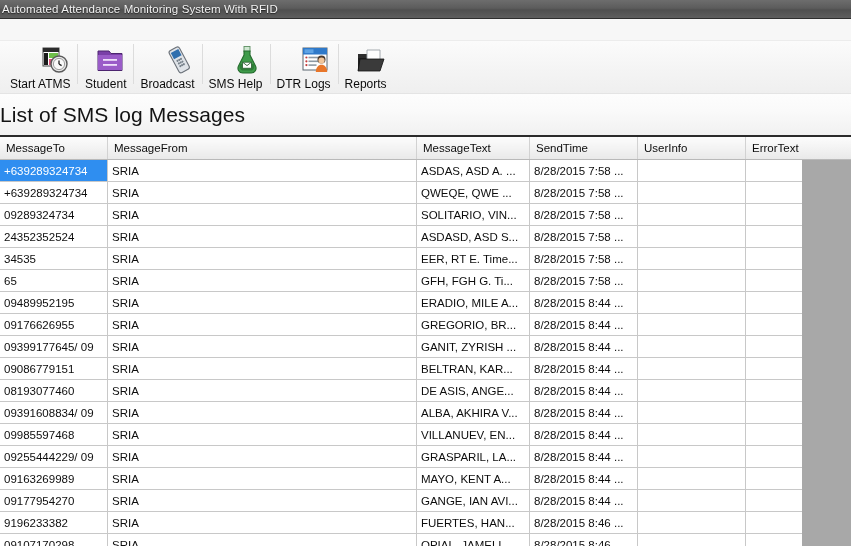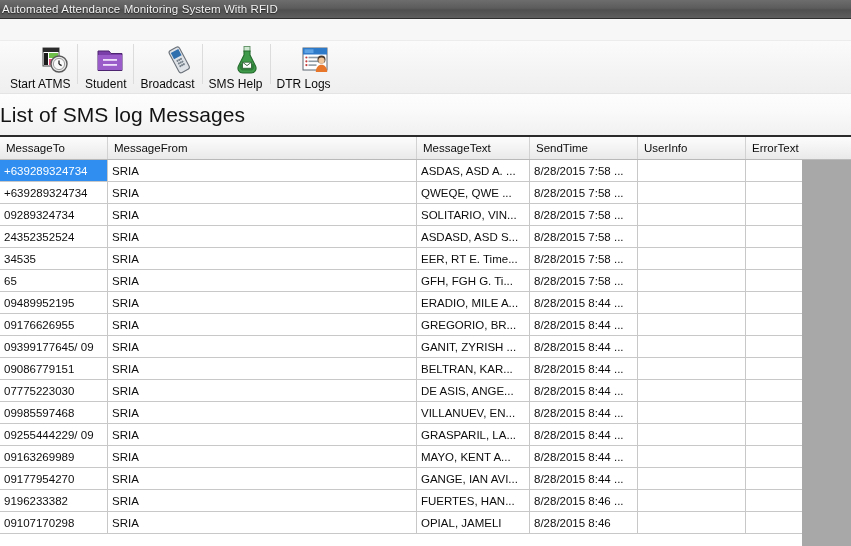--- a/index.html
+++ b/index.html
@@ -264,20 +264,30 @@
             <circle cx="7.4" cy="17.3" r="1.1" fill="#c23b3b"></circle>
             <rect x="9.5" y="16.5" width="10" height="1.6" fill="#8e9aa4"></rect>
             <circle cx="7.4" cy="21.1" r="1.1" fill="#c23b3b"></circle>
             <rect x="9.5" y="20.3" width="8" height="1.6" fill="#8e9aa4"></rect>
             <circle cx="22.5" cy="15.5" r="4" fill="#4a3b30"></circle>
             <circle cx="22.5" cy="16.6" r="3.1" fill="#f2c69b"></circle>
             <path d="M16.8 28 c0-4.6 2.6-7.2 5.7-7.2 s5.7 2.6 5.7 7.2 Z" fill="#e8762a"></path>
           </svg></span>
         <span class="tool-lbl">DTR Logs</span>
       </div>
+      <div class="tool-btn">
+        <span class="tool-ico"><svg width="32" height="32" viewBox="0 0 32 32">
+            <path d="M3 10 h10 l2 2.6 h6 v3 H3 Z" fill="#2c2c2c"></path>
+            <path d="M3 14 h22 v13 H3 Z" fill="#1f1f1f"></path>
+            <path d="M12 6 h13 v13 H12 Z" fill="#fdfdfd" stroke="#9aa0a6" stroke-width="0.9"></path>
+            <path d="M5 15 h24 l-4 12 H3 Z" fill="#3a3a3a"></path>
+            <path d="M5 15 h24 l-4 12 H3 Z" fill="none" stroke="#111" stroke-width="0.8"></path>
+          </svg></span>
+        <span class="tool-lbl">Reports</span>
+      </div>
     </div>
 
   <div class="heading-band">
     <div class="page-title">List of SMS log Messages</div>
   </div>
 
   <div class="grid-wrap">
     <div class="dead-right"></div>
     <div class="dead-right-header"></div>
     <table class="grid">
@@ -366,23 +376,31 @@
           </tr>
           <tr>
             <td class="col-to sel-cell">09086779151</td>
             <td class="col-from">SRIA</td>
             <td class="col-text">BELTRAN, KAR...</td>
             <td class="col-time">8/28/2015 8:44 ...</td>
             <td class="col-user"></td>
             <td class="col-error"></td>
           </tr>
           <tr>
-            <td class="col-to sel-cell">07775223030</td>
+            <td class="col-to sel-cell">08193077460</td>
             <td class="col-from">SRIA</td>
             <td class="col-text">DE ASIS, ANGE...</td>
+            <td class="col-time">8/28/2015 8:44 ...</td>
+            <td class="col-user"></td>
+            <td class="col-error"></td>
+          </tr>
+          <tr>
+            <td class="col-to sel-cell">09391608834/ 09</td>
+            <td class="col-from">SRIA</td>
+            <td class="col-text">ALBA, AKHIRA V...</td>
             <td class="col-time">8/28/2015 8:44 ...</td>
             <td class="col-user"></td>
             <td class="col-error"></td>
           </tr>
           <tr>
             <td class="col-to sel-cell">09985597468</td>
             <td class="col-from">SRIA</td>
             <td class="col-text">VILLANUEV, EN...</td>
             <td class="col-time">8/28/2015 8:44 ...</td>
             <td class="col-user"></td>

